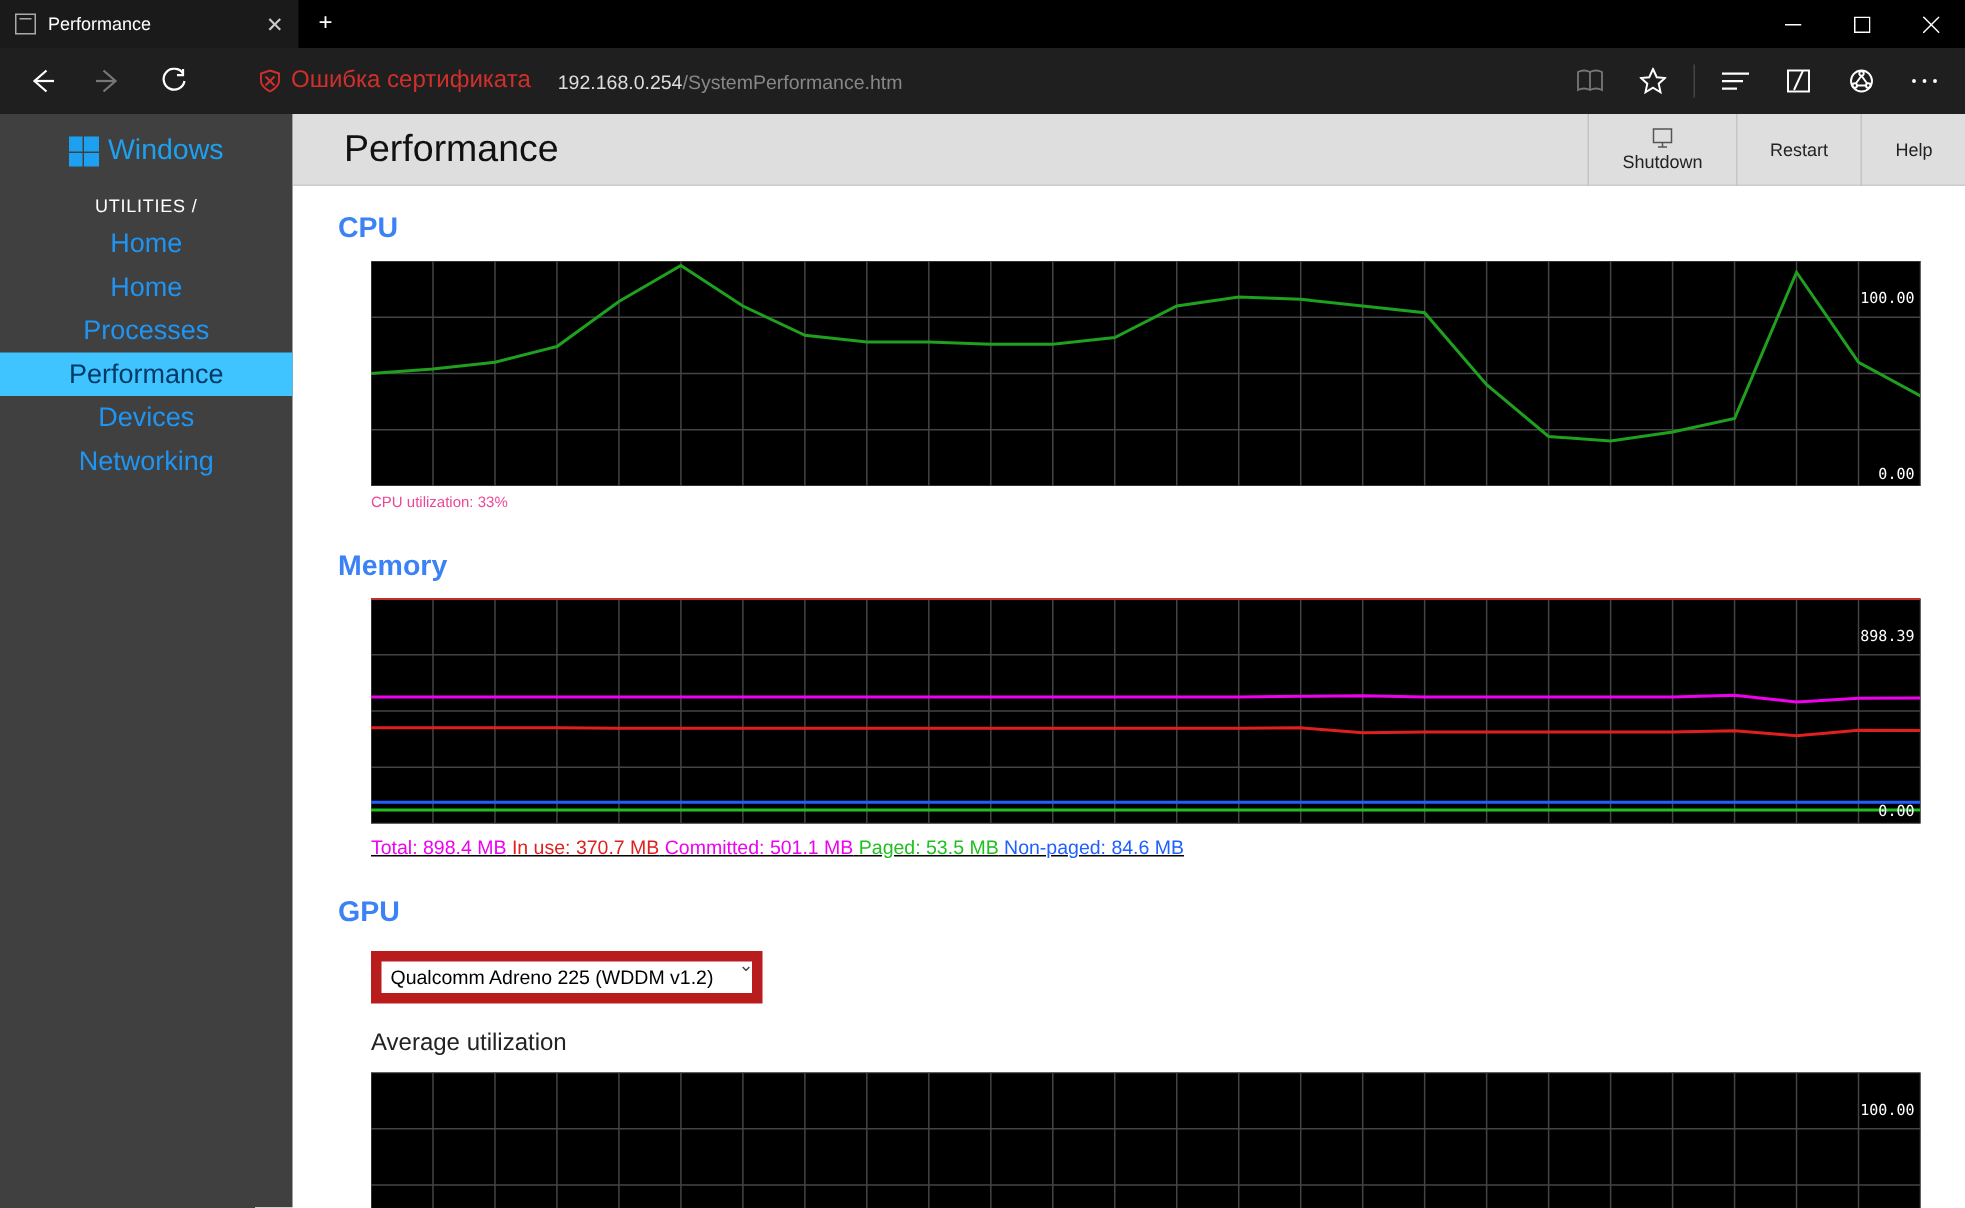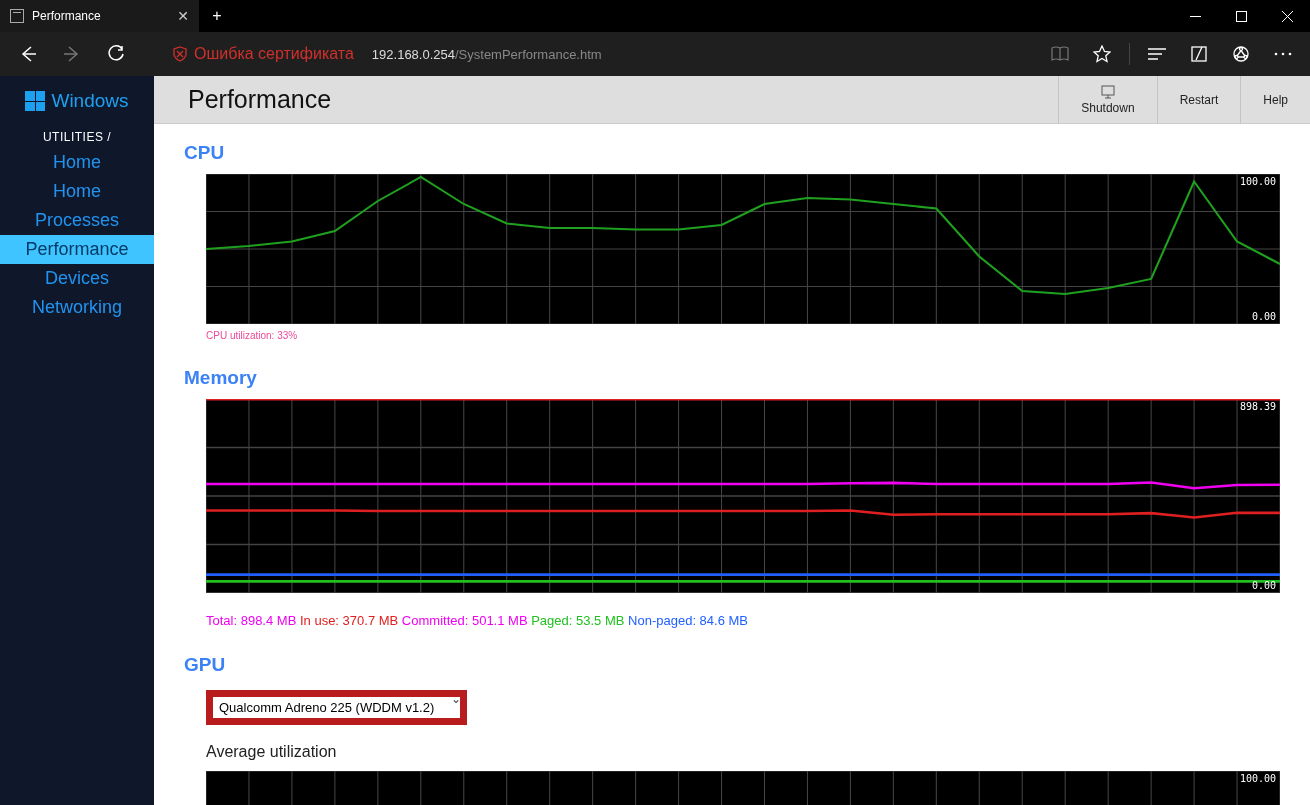--- a/index.html
+++ b/index.html
@@ -15,44 +15,44 @@
   .toolbar{height:44px;background:#1f1f1f;display:flex;align-items:center;padding:0 8px;gap:4px;color:#ccc;}
   .nav-btn{width:40px;height:40px;display:flex;align-items:center;justify-content:center;font-size:18px;}
   .cert-err{display:flex;align-items:center;gap:6px;color:#d0302b;font-size:16px;margin-left:4px;}
   .shield{width:16px;height:16px;}
   .url{color:#ddd;font-size:13px;margin-left:14px;}
   .url .dim{color:#888;}
   .toolbar-spacer{flex:1;}
   .tool-icon{width:38px;height:38px;display:flex;align-items:center;justify-content:center;color:#ccc;}
   .sep{width:1px;height:22px;background:#444;margin:0 4px;}
   .page{display:flex;height:calc(805px - 76px);}
-  .sidebar{width:154px;background:#0f172a;color:#0f8ef0;text-align:center;padding-top:14px;flex-shrink:0;}
+  .sidebar{width:195px;background:#404040;color:#0f8ef0;text-align:center;padding-top:14px;flex-shrink:0;}
   .win-logo{display:flex;align-items:center;justify-content:center;gap:6px;color:#1da0f0;font-size:19px;margin-bottom:18px;}
   .win-sq{display:grid;grid-template-columns:1fr 1fr;grid-template-rows:1fr 1fr;gap:1px;width:20px;height:20px;}
   .win-sq div{background:#1da0f0;}
   .sb-head{color:#fff;font-size:12px;letter-spacing:.5px;margin-bottom:4px;}
   .sb-item{display:block;padding:4px 0;font-size:18px;color:#2094f0;}
   .sb-item.active{background:#40c4ff;color:#003a66;}
   .content-wrap{flex:1;overflow-y:auto;overflow-x:hidden;background:#fff;}
   .content-wrap::-webkit-scrollbar{width:17px;}
   .content-wrap::-webkit-scrollbar-track{background:#f0f0f0;}
   .content-wrap::-webkit-scrollbar-thumb{background:#c7c7c7;}
   .page-head{height:48px;background:#dedede;border-bottom:1px solid #ccc;display:flex;align-items:center;padding-left:34px;}
   .page-head h1{font-size:25px;font-weight:400;color:#111;}
   .page-head-spacer{flex:1;}
   .head-btn{height:48px;padding:0 22px;border-left:1px solid #c4c4c4;display:flex;flex-direction:column;align-items:center;justify-content:center;font-size:12px;color:#222;gap:2px;}
   .head-btn .ico{width:16px;height:14px;}
   .section{padding:18px 30px 8px 30px;}
   .section h2{font-size:19px;font-weight:700;color:#3b82f6;margin-bottom:10px;}
   .chart{background:#000;position:relative;margin-left:22px;}
   .chart svg{display:block;width:100%;height:100%;}
   .chart .lbl-top,.chart .lbl-bot{position:absolute;right:4px;color:#fff;font-family:Consolas,monospace;font-size:10px;}
-  .chart .lbl-top{top:2px;padding-left:36px;} .chart .lbl-bot{bottom:2px;}
+  .chart .lbl-top{top:20px;padding-left:36px;} .chart .lbl-bot{bottom:2px;}
   .caption{margin-left:22px;margin-top:6px;font-size:10px;color:#ec4899;}
-  .legend{margin-left:22px;margin-top:20px;font-size:13px;}
+  .legend{margin-left:22px;margin-top:8px;font-size:13px;text-decoration:underline;}
   .sel-wrap{position:relative;display:inline-block;margin-left:22px;margin-top:4px;}
   .sel-wrap::after{content:"⌄";position:absolute;right:6px;top:2px;font-size:12px;color:#444;pointer-events:none;}
   .sel-wrap select{font-size:13px;padding:3px 24px 3px 6px;border:7px solid #b91c1c;background:#fff;appearance:none;}
   .subhead{margin-left:22px;margin-top:18px;font-size:16px;color:#222;}
 </style>
 </head>
 <body>
 
 <div class="titlebar">
   <div class="tab">
@@ -233,21 +233,21 @@
             <polyline points="0,75 41.2,72 82.4,67.5 123.6,57 164.8,27.000000000000014 206,3 247.2,30 288.40000000000003,49.5 329.6,54 370.8,54 412,55.5 453.2,55.5 494.4,51 535.6,30 576.8000000000001,24 618,25.5 659.2,30 700.4000000000001,34.5 741.6,82.5 782.8,117 824,120 865.1999999999999,114 906.4,105 947.6,7.5 988.8,67.5 1030,90" fill="none" stroke="#1fa01f" stroke-width="2"></polyline>
           </svg>
         <span class="lbl-top">100.00</span>
         <span class="lbl-bot">0.00</span>
       </div>
       <div class="caption">CPU utilization: 33%</div>
     </div>
 
     <div class="section">
       <h2>Memory</h2>
-      <div class="chart" style="height:194px">
+      <div class="chart" style="height:150px">
         <svg id="mem-svg" viewBox="0 0 1030 150" preserveAspectRatio="none">
             <line x1="0" y1="0" x2="0" y2="150" stroke="#444" stroke-width="1"></line>
             <line x1="41.2" y1="0" x2="41.2" y2="150" stroke="#444" stroke-width="1"></line>
             <line x1="82.4" y1="0" x2="82.4" y2="150" stroke="#444" stroke-width="1"></line>
             <line x1="123.6" y1="0" x2="123.6" y2="150" stroke="#444" stroke-width="1"></line>
             <line x1="164.8" y1="0" x2="164.8" y2="150" stroke="#444" stroke-width="1"></line>
             <line x1="206" y1="0" x2="206" y2="150" stroke="#444" stroke-width="1"></line>
             <line x1="247.2" y1="0" x2="247.2" y2="150" stroke="#444" stroke-width="1"></line>
             <line x1="288.4" y1="0" x2="288.4" y2="150" stroke="#444" stroke-width="1"></line>
             <line x1="329.6" y1="0" x2="329.6" y2="150" stroke="#444" stroke-width="1"></line>

